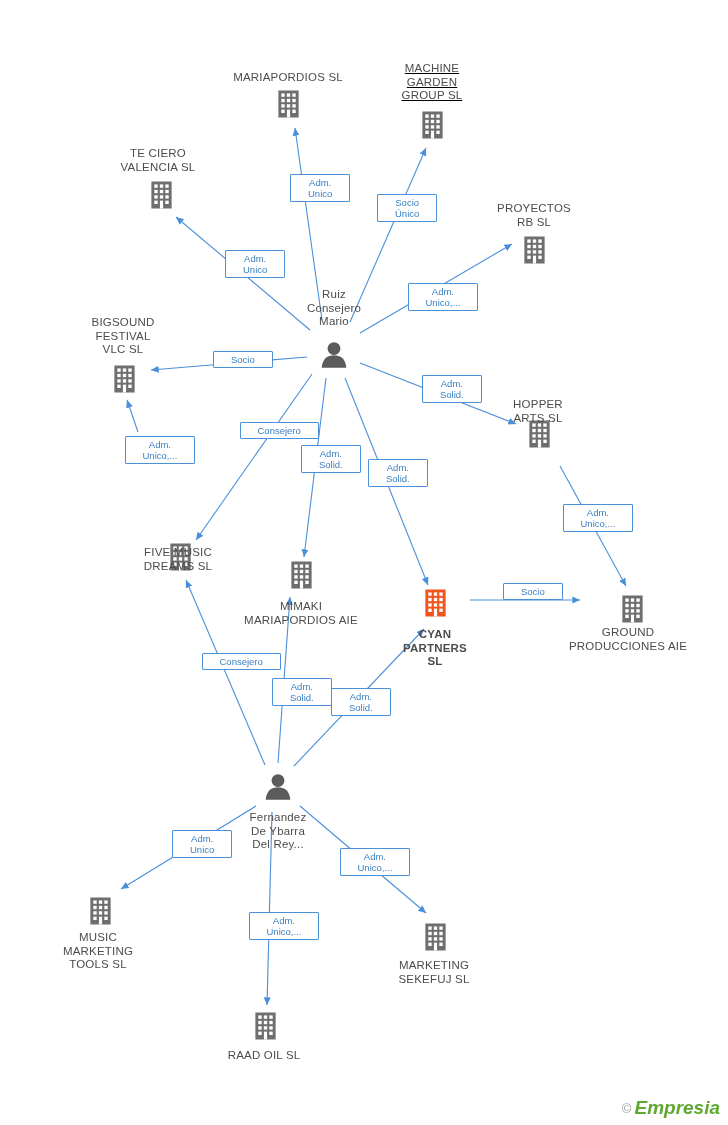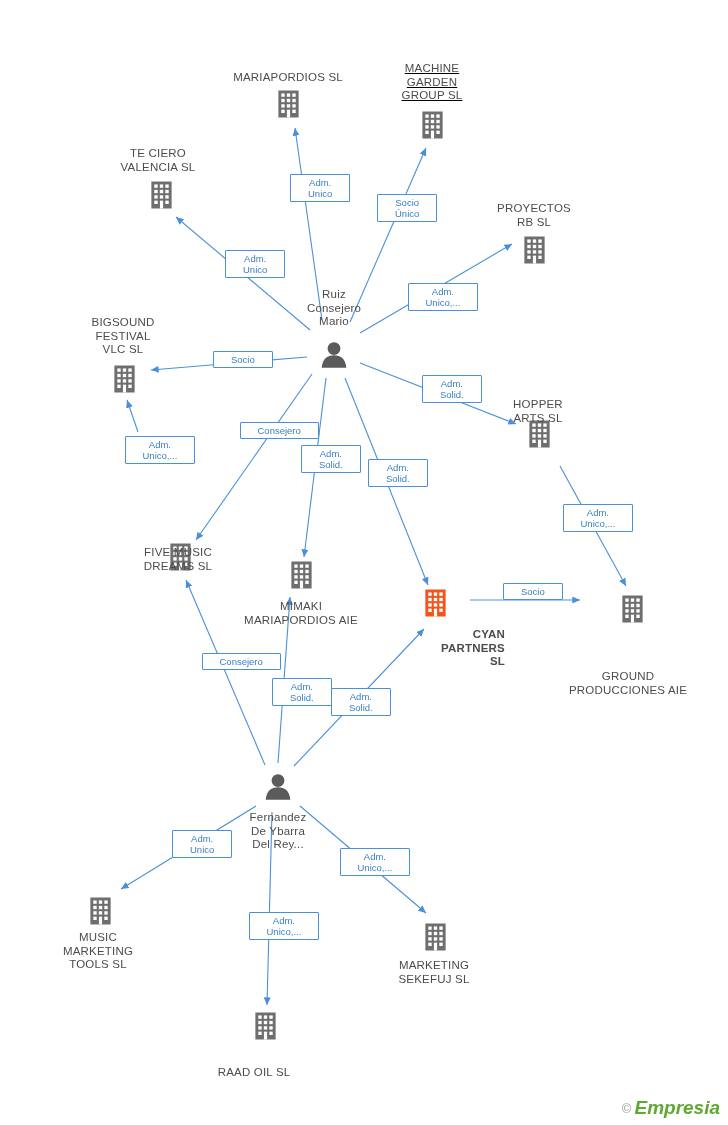--- a/index.html
+++ b/index.html
@@ -330,21 +330,21 @@
               <rect x="5.6" y="14.2" width="3" height="3"></rect>
               <rect x="10.5" y="14.2" width="3" height="3"></rect>
               <rect x="15.4" y="14.2" width="3" height="3"></rect>
               <rect x="5.6" y="19" width="3" height="3"></rect>
               <rect x="15.4" y="19" width="3" height="3"></rect>
               <rect x="10.6" y="19" width="2.8" height="7"></rect>
             </g>
           </svg></span>
       </div>
       <div class="node focus" style="left: 365px; top: 628px; width: 140px;">
-        <span class="label" style="font-weight: bold; text-align: right;">CYAN
+        <span class="label" style="font-weight: bold;">CYAN
 PARTNERS
 SL</span>
       </div>
       <div class="node company" style="left: 618.5px; top: 593px; width: 27px; height: 32px;">
         <span class="glyph"><svg width="27" height="32" viewBox="0 0 24 28" xmlns="http://www.w3.org/2000/svg">
             <rect x="3" y="2" width="18" height="24" fill="#6e6e6e"></rect>
             <g fill="#ffffff">
               <rect x="5.6" y="4.6" width="3" height="3"></rect>
               <rect x="10.5" y="4.6" width="3" height="3"></rect>
               <rect x="15.4" y="4.6" width="3" height="3"></rect>
@@ -353,21 +353,21 @@
               <rect x="15.4" y="9.4" width="3" height="3"></rect>
               <rect x="5.6" y="14.2" width="3" height="3"></rect>
               <rect x="10.5" y="14.2" width="3" height="3"></rect>
               <rect x="15.4" y="14.2" width="3" height="3"></rect>
               <rect x="5.6" y="19" width="3" height="3"></rect>
               <rect x="15.4" y="19" width="3" height="3"></rect>
               <rect x="10.6" y="19" width="2.8" height="7"></rect>
             </g>
           </svg></span>
       </div>
-      <div class="node company" style="left: 558px; top: 670px; width: 140px;">
+      <div class="node company" style="left: 558px; top: 626px; width: 140px;">
         <span class="label">GROUND
 PRODUCCIONES AIE</span>
       </div>
       <div class="node person" style="left: 263px; top: 773px; width: 30px; height: 28px;">
         <span class="glyph"><svg width="30" height="28" viewBox="0 0 28 26" xmlns="http://www.w3.org/2000/svg">
             <circle cx="14" cy="7" r="6" fill="#5b5b5b"></circle>
             <path d="M2.5 25 C3.2 16.2 8 13.2 14 13.2 C20 13.2 24.8 16.2 25.5 25 Z" fill="#5b5b5b"></path>
           </svg></span>
       </div>
       <div class="node person" style="left: 208px; top: 811px; width: 140px;">
@@ -434,21 +434,21 @@
               <rect x="15.4" y="9.4" width="3" height="3"></rect>
               <rect x="5.6" y="14.2" width="3" height="3"></rect>
               <rect x="10.5" y="14.2" width="3" height="3"></rect>
               <rect x="15.4" y="14.2" width="3" height="3"></rect>
               <rect x="5.6" y="19" width="3" height="3"></rect>
               <rect x="15.4" y="19" width="3" height="3"></rect>
               <rect x="10.6" y="19" width="2.8" height="7"></rect>
             </g>
           </svg></span>
       </div>
-      <div class="node company" style="left: 184px; top: 1049px; width: 140px; margin-top: 17px;">
+      <div class="node company" style="left: 194px; top: 1049px; width: 140px;">
         <span class="label">RAAD OIL SL</span>
       </div>
     </div>
   <div id="edge-labels">
       <div class="edge-label" style="left: 290px; top: 174px;">Adm.
 Unico</div>
       <div class="edge-label" style="left: 377px; top: 194px;">Socio
 Único</div>
       <div class="edge-label" style="left: 225px; top: 250px;">Adm.
 Unico</div>

